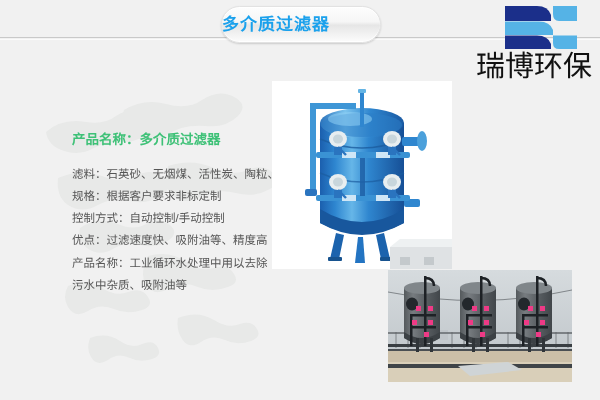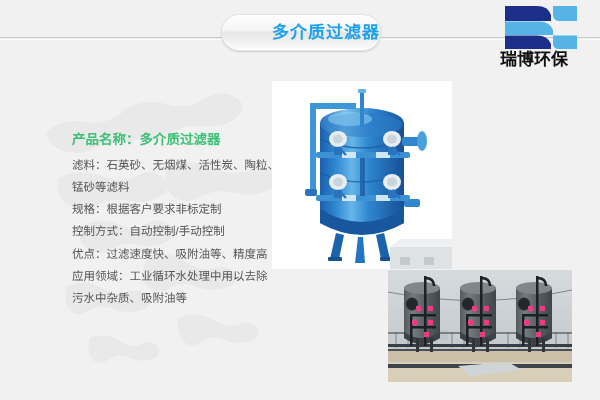--- a/index.html
+++ b/index.html
@@ -49,34 +49,34 @@
   }
   .header-rule.lower {
     top: 39px;
     height: 1px;
     background: #fbfbfb;
   }
 
   .title-badge {
     position: absolute;
     left: 221px;
-    top: 14px;
+    top: 6px;
     width: 160px;
     height: 37px;
     border-radius: 19px;
     background: linear-gradient(to bottom,
         #fdfdfd 0%, #f6f6f6 42%, #e6e6e6 52%, #f2f2f2 78%, #fcfcfc 100%);
     box-shadow: 0 1px 2px rgba(0,0,0,0.16),
                 inset 0 1px 0 #ffffff,
                 inset 0 -1px 0 rgba(255,255,255,0.85);
     border: 1px solid #e2e2e2;
     box-sizing: border-box;
     display: flex;
     align-items: center;
-    justify-content: flex-end;
+    justify-content: flex-start;
   }
   .title-badge-text {
     font-size: 17px;
     font-weight: bold;
     color: #1ba1ec;
     letter-spacing: 1px;
     line-height: 1;
   }
 
   
@@ -92,42 +92,42 @@
     left: 27px;
     top: 0px;
     width: 76px;
     height: 46px;
   }
   .logo-text {
     position: absolute;
     left: 0;
     top: 46px;
     width: 116px;
-    text-align: center;
-    font-size: 17px;
-    font-weight: bold;
+    text-align: right;
+    font-size: 29px;
+    font-weight: normal;
     color: #111111;
     letter-spacing: 0px;
     line-height: 1.15;
     white-space: nowrap;
   }
 
   
   .info {
     position: absolute;
     left: 72px;
     top: 130px;
     width: 214px;
   }
   .info-title {
     font-size: 13.5px;
     font-weight: bold;
     color: #3ec177;
     line-height: 1.5;
-    margin: 0 0 4px 0;
+    margin: 0 0 13px 0;
     white-space: nowrap;
   }
   .info-line {
     font-size: 11.5px;
     color: #555555;
     line-height: 1.92;
     margin: 0;
   }
 
   
@@ -195,25 +195,24 @@
         <path d="M2 31.5 H34 Q45 31.5 48 40 V45 H2 Z" fill="#1b2f8a"></path>
         <path d="M50 31.5 H74 V45 H56 Q50 45 50 39 Z" fill="#55b3e6"></path>
       </svg>
       <div class="logo-text">瑞博环保</div>
     </div>
   </div>
 
   <div class="info">
     <p class="info-title">产品名称：多介质过滤器</p>
     <p class="info-line">滤料：石英砂、无烟煤、活性炭、陶粒、</p>
-    <p class="info-line">锰砂等滤料</p>
     <p class="info-line">规格：根据客户要求非标定制</p>
     <p class="info-line">控制方式：自动控制/手动控制</p>
     <p class="info-line">优点：过滤速度快、吸附油等、精度高</p>
-    <p class="info-line">应用领域：工业循环水处理中用以去除</p>
+    <p class="info-line">产品名称：工业循环水处理中用以去除</p>
     <p class="info-line">污水中杂质、吸附油等</p>
   </div>
 
   <div class="shot-main">
     <svg class="shot-main-inner" viewBox="0 0 180 188" xmlns="http://www.w3.org/2000/svg" aria-hidden="true">
       <rect x="0" y="0" width="180" height="188" fill="#ffffff"></rect>
       <defs>
         <linearGradient id="tankBody" x1="0" y1="0" x2="1" y2="0">
           <stop offset="0%" stop-color="#1b5fae"></stop>
           <stop offset="18%" stop-color="#2e86d0"></stop>

